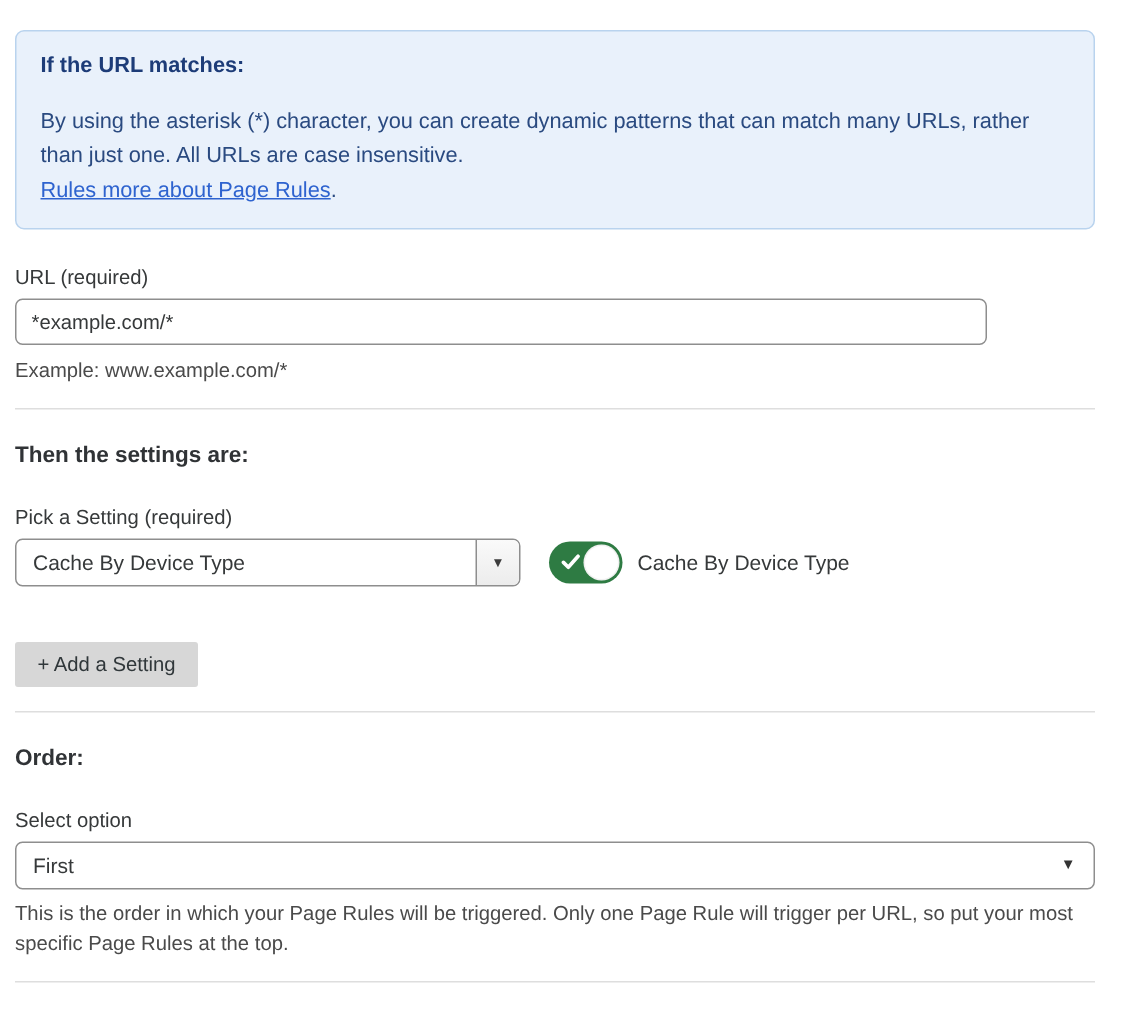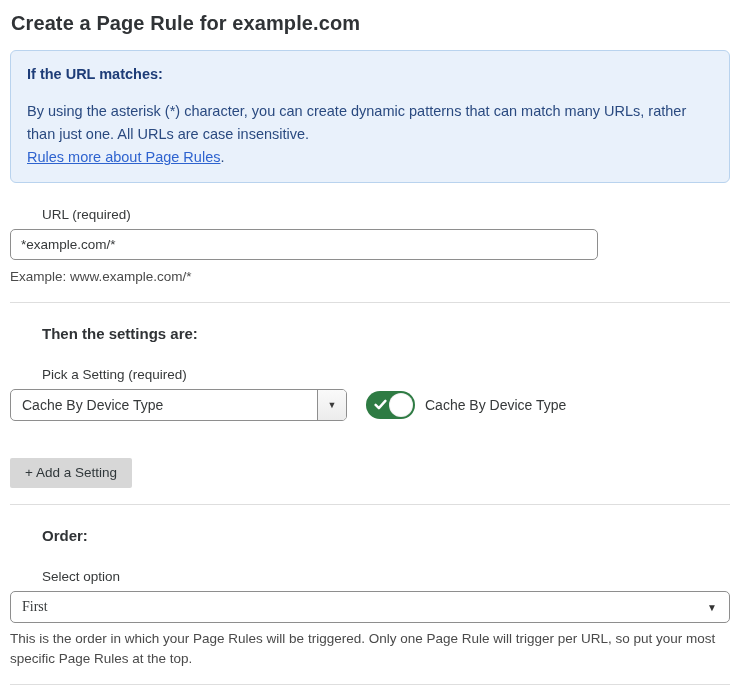--- a/index.html
+++ b/index.html
@@ -42,26 +42,25 @@
     color: var(--link-blue, #2e63cf);
     text-decoration: underline;
     cursor: pointer;
   }
 
   .field-label {
     font-size: 13.5px;
     color: #36393a;
     margin-top: 23px;
     line-height: 17px;
-    margin-left: 32px;
   }
 
   .text-input {
     display: block;
-    width: 588px;
+    width: 648px;
     height: 31px;
     margin-top: 6px;
     border: 1px solid #8e8e8e;
     border-radius: 5px;
     padding: 0 10px;
     font-family: "Liberation Sans", sans-serif;
     font-size: 13.5px;
     color: #36393a;
     background: #ffffff;
     outline: none;
@@ -80,21 +79,20 @@
     margin: 16px 0 0 0;
     width: 720px;
   }
 
   .section-heading {
     font-size: 15px;
     font-weight: 700;
     color: #303336;
     margin-top: 21px;
     line-height: 19px;
-    margin-left: 32px;
   }
 
   .setting-row {
     margin-top: 6px;
     display: flex;
     align-items: center;
   }
 
   
   .combo {
@@ -185,21 +183,20 @@
     margin-top: 6px;
     border: 1px solid #8e8e8e;
     border-radius: 5px;
     background: #fff;
     display: flex;
     align-items: center;
     padding-left: 11px;
     font-size: 14px;
     color: #36393a;
     cursor: pointer;
-    font-family: Liberation Serif, serif;
   }
   .select .caret {
     position: absolute;
     right: 12px;
     top: 50%;
     transform: translateY(-50%);
     font-size: 10px;
     color: #333;
   }
 
@@ -209,21 +206,20 @@
     color: #4a4a4a;
     line-height: 19.5px;
     width: 720px;
   }
 </style>
 </head>
 <body>
 
 <div class="wrap">
 
-  <h1 class="page-title">Create a Page Rule for example.com</h1>
 
   <div class="info-box">
     <div class="info-heading">If the URL matches:</div>
     <div class="info-body">By using the asterisk (*) character, you can create dynamic patterns that can match many URLs, rather than just one. All URLs are case insensitive.</div>
     <div><a href="#">Rules more about Page Rules</a><span>.</span></div>
   </div>
 
   <div class="field-label">URL (required)</div>
   <input class="text-input" type="text" value="*example.com/*" style="">
   <div class="helper-text">Example: www.example.com/*</div>

